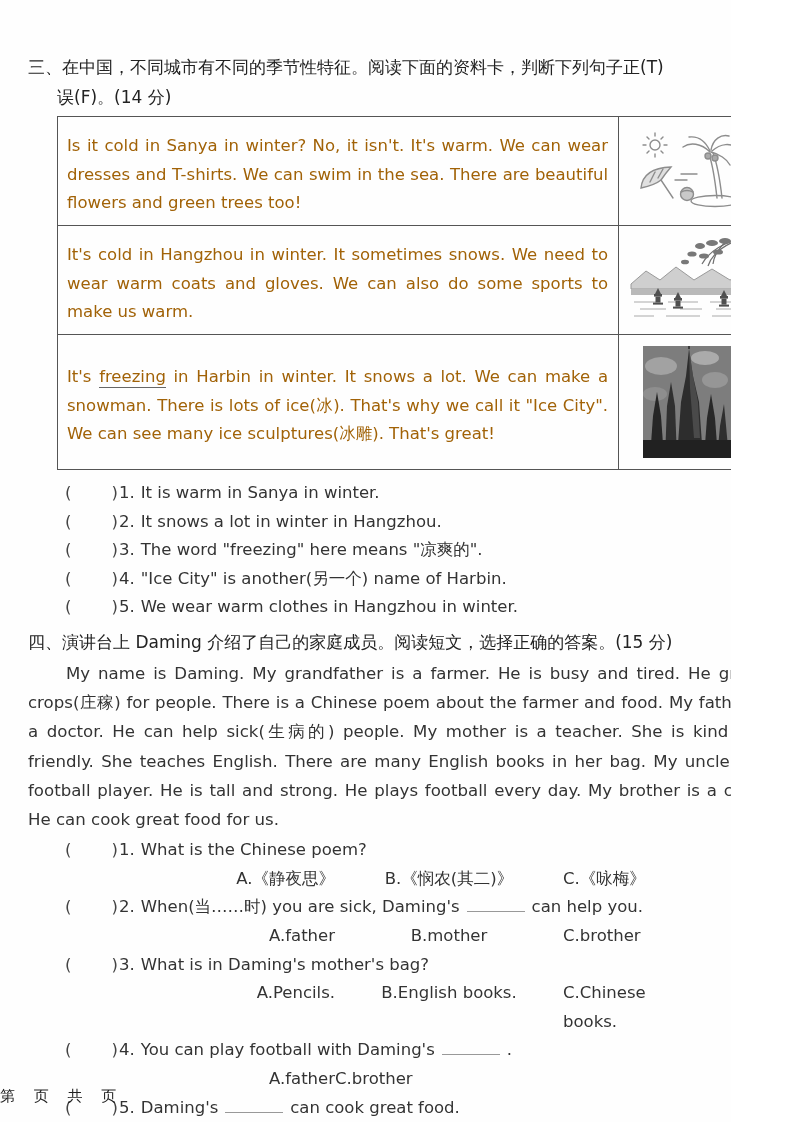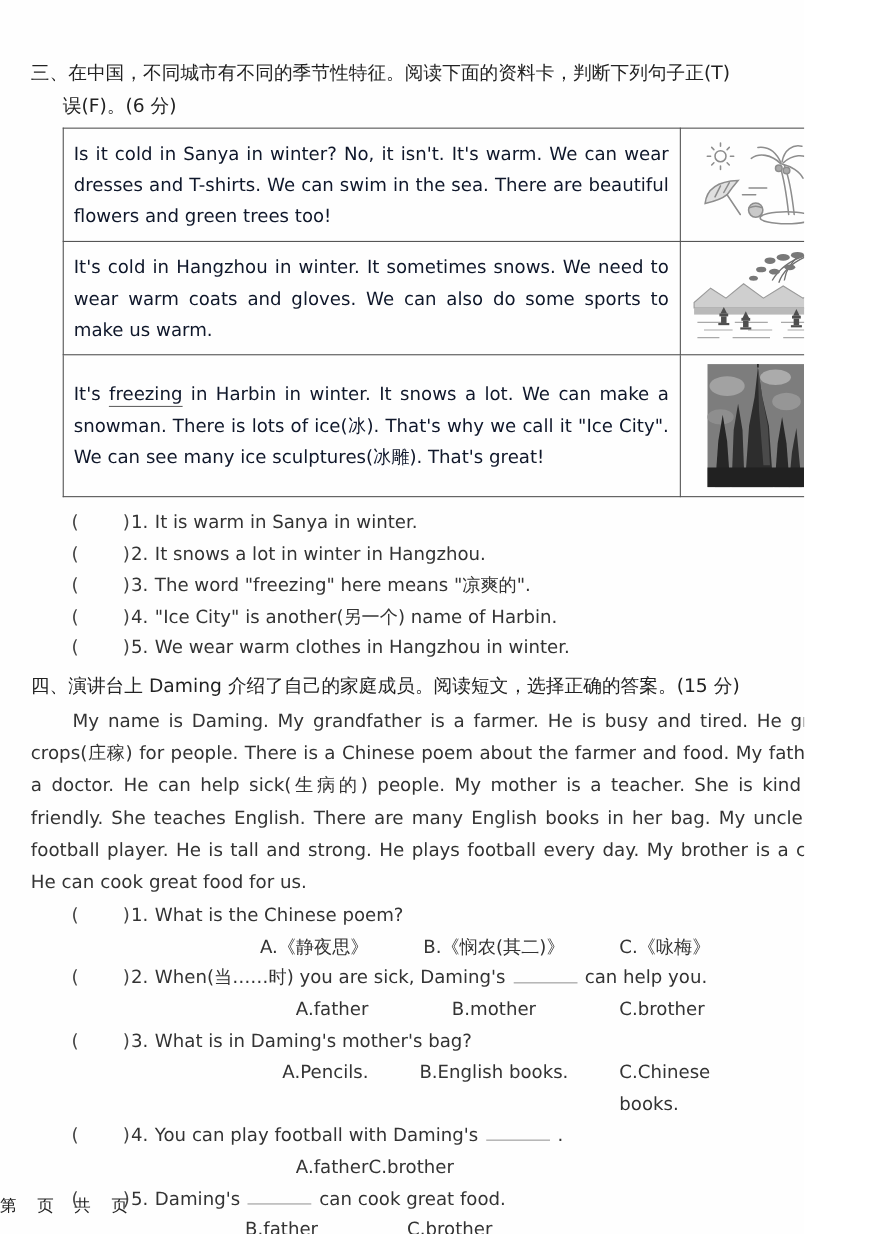--- a/index.html
+++ b/index.html
@@ -12,23 +12,23 @@
     font-family:"DejaVu Sans","Liberation Sans",sans-serif;
     color:#333;
     overflow:hidden;
   }
   .s3-title { font-size:17px; line-height:30px; color:#222; width:748px; }
   .s3-title .line2 { padding-left:29px; }
 
   table.cards { margin:4px 0 0 29px; border-collapse:collapse; width:677px; table-layout:fixed; }
   table.cards td { border:1px solid #555; }
   td.txt {
-    width:541px; padding:6px 10px 4px 9px;
+    width:541px; padding:12px 10px 4px 9px;
     font-size:16.5px; line-height:28.8px;
-    text-align:justify; color:#0f172a; vertical-align:middle;
+    text-align:justify; color:#a16207; vertical-align:middle;
   }
   td.pic { width:134px; text-align:center; vertical-align:middle; }
   tr.r1 td { height:92px; }
   tr.r2 td { height:92px; }
   tr.r3 td { height:118px; }
   .ul-word { border-bottom:1.5px solid #666; padding-bottom:1px; }
 
   .tf { margin:9px 0 0 37px; }
   .qrow { font-size:16.5px; line-height:28.6px; color:#333; white-space:nowrap; }
   .bracket { display:inline-flex; justify-content:space-between; width:53px; color:#444; }
@@ -53,21 +53,21 @@
   }
   svg { display:block; margin:0 auto; }
 </style>
 </head>
 <body>
 
 <div class="page">
 
   <div class="s3-title">
     <div class="line1">三、在中国，不同城市有不同的季节性特征。阅读下面的资料卡，判断下列句子正(T)</div>
-    <div class="line2">误(F)。(6 分)</div>
+    <div class="line2">误(F)。(14 分)</div>
   </div>
 
   <table class="cards">
     <tbody>
         <tr class="r1">
       <td class="txt">Is it cold in Sanya in winter? No, it isn't. It's warm. We can wear dresses and T-shirts. We can swim in the sea. There are beautiful flowers and green trees too!</td>
       <td class="pic">
         <svg width="112" height="78" viewBox="0 0 112 78">
           <g fill="none" stroke="#8d8d8d" stroke-width="1.4" stroke-linecap="round">
             <circle cx="24" cy="13" r="5"></circle>

